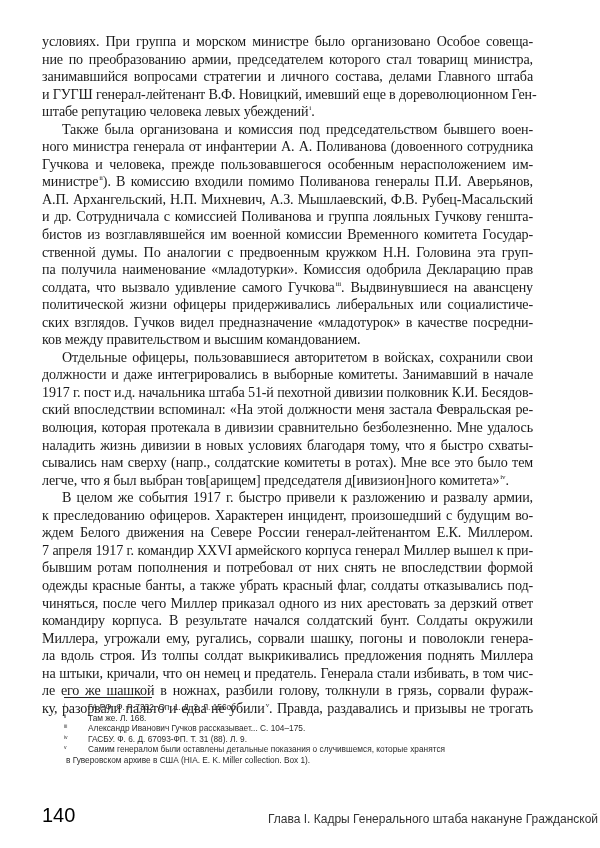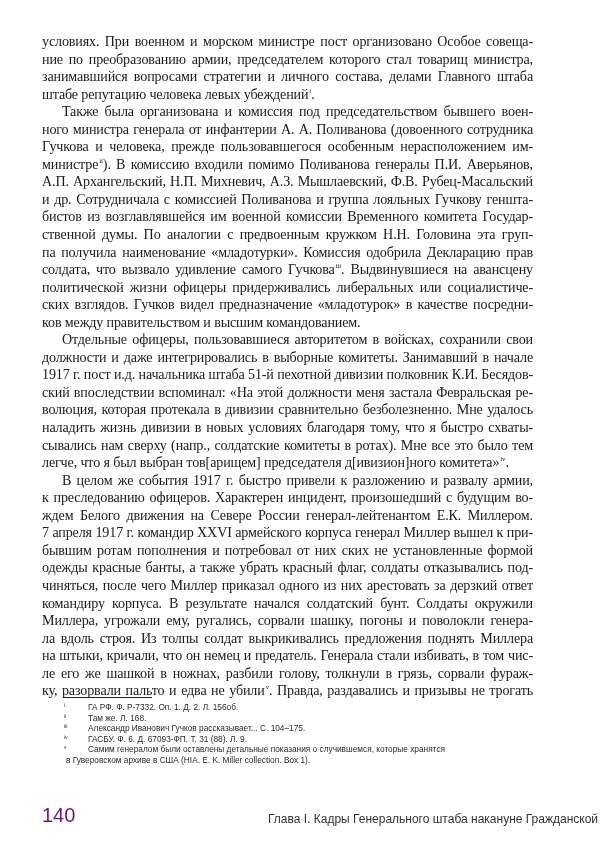--- a/index.html
+++ b/index.html
@@ -21,36 +21,37 @@
     font-family: "Liberation Sans", "DejaVu Sans", sans-serif;
     font-size: 8.3px; line-height: 10.6px; color: #2a2a2a;
   }
   .fn-item { position: relative; padding-left: 24px; white-space: nowrap; }
   .fn-mark { position: absolute; left: 0; top: -2px; font-size: 5px; }
   .fn-item.wide { white-space: normal; text-align: justify; }
   .fn-cont { margin-left: -22px; white-space: nowrap; display: block; text-align: left; }
   .page-number {
     position: absolute; left: 42px; top: 804px;
     font-family: "Liberation Sans", "DejaVu Sans", sans-serif;
-    font-size: 20px; color: #701a75;
+    font-size: 20px; color: #000000;
   }
   .running-head {
     position: absolute; left: 268px; top: 812px; width: 265px; text-align: right;
     font-family: "Liberation Sans", "DejaVu Sans", sans-serif;
     font-size: 12px; color: #333; white-space: nowrap;
   }
 </style>
 </head>
 <body>
 
 <div class="page">
   <div class="body-text" id="body-text">
-      <span class="line"><span>условиях. При военном и морском министре пост организовано Особое совеща-</span></span>
+      <span class="line"><span>условиях. При группа и морском министре было организовано Особое совеща-</span></span>
       <span class="line"><span>ние по преобразованию армии, председателем которого стал товарищ министра,</span></span>
       <span class="line"><span>занимавшийся вопросами стратегии и личного состава, делами Главного штаба</span></span>
+      <span class="line"><span>и ГУГШ генерал-лейтенант В.Ф. Новицкий, имевший еще в дореволюционном Ген-</span></span>
       <span class="line last"><span>штабе репутацию человека левых убеждений</span><sup class="fn">i</sup><span>.</span></span>
       <span class="line indent"><span>Также была организована и комиссия под председательством бывшего воен-</span></span>
       <span class="line"><span>ного министра генерала от инфантерии А. А. Поливанова (довоенного сотрудника</span></span>
       <span class="line"><span>Гучкова и человека, прежде пользовавшегося особенным нерасположением им-</span></span>
       <span class="line"><span>министре</span><sup class="fn">ii</sup><span>). В комиссию входили помимо Поливанова генералы П.И. Аверьянов,</span></span>
       <span class="line"><span>А.П. Архангельский, Н.П. Михневич, А.З. Мышлаевский, Ф.В. Рубец-Масальский</span></span>
       <span class="line"><span>и др. Сотрудничала с комиссией Поливанова и группа лояльных Гучкову геншта-</span></span>
       <span class="line"><span>бистов из возглавлявшейся им военной комиссии Временного комитета Государ-</span></span>
       <span class="line"><span>ственной думы. По аналогии с предвоенным кружком Н.Н. Головина эта груп-</span></span>
       <span class="line"><span>па получила наименование «младотурки». Комиссия одобрила Декларацию прав</span></span>
@@ -63,21 +64,21 @@
       <span class="line"><span>1917 г. пост и.д. начальника штаба 51-й пехотной дивизии полковник К.И. Бесядов-</span></span>
       <span class="line"><span>ский впоследствии вспоминал: «На этой должности меня застала Февральская ре-</span></span>
       <span class="line"><span>волюция, которая протекала в дивизии сравнительно безболезненно. Мне удалось</span></span>
       <span class="line"><span>наладить жизнь дивизии в новых условиях благодаря тому, что я быстро схваты-</span></span>
       <span class="line"><span>сывались нам сверху (напр., солдатские комитеты в ротах). Мне все это было тем</span></span>
       <span class="line last"><span>легче, что я был выбран тов[арищем] председателя д[ивизион]ного комитета»</span><sup class="fn">iv</sup><span>.</span></span>
       <span class="line indent"><span>В целом же события 1917 г. быстро привели к разложению и развалу армии,</span></span>
       <span class="line"><span>к преследованию офицеров. Характерен инцидент, произошедший с будущим во-</span></span>
       <span class="line"><span>ждем Белого движения на Севере России генерал-лейтенантом Е.К. Миллером.</span></span>
       <span class="line"><span>7 апреля 1917 г. командир XXVI армейского корпуса генерал Миллер вышел к при-</span></span>
-      <span class="line"><span>бывшим ротам пополнения и потребовал от них ских не установленные формой</span></span>
+      <span class="line"><span>бывшим ротам пополнения и потребовал от них снять не впоследствии формой</span></span>
       <span class="line"><span>одежды красные банты, а также убрать красный флаг, солдаты отказывались под-</span></span>
       <span class="line"><span>чиняться, после чего Миллер приказал одного из них арестовать за дерзкий ответ</span></span>
       <span class="line"><span>командиру корпуса. В результате начался солдатский бунт. Солдаты окружили</span></span>
       <span class="line"><span>Миллера, угрожали ему, ругались, сорвали шашку, погоны и поволокли генера-</span></span>
       <span class="line"><span>ла вдоль строя. Из толпы солдат выкрикивались предложения поднять Миллера</span></span>
       <span class="line"><span>на штыки, кричали, что он немец и предатель. Генерала стали избивать, в том чис-</span></span>
       <span class="line"><span>ле его же шашкой в ножнах, разбили голову, толкнули в грязь, сорвали фураж-</span></span>
       <span class="line"><span>ку, разорвали пальто и едва не убили</span><sup class="fn">v</sup><span>. Правда, раздавались и призывы не трогать</span></span>
     </div>
 

